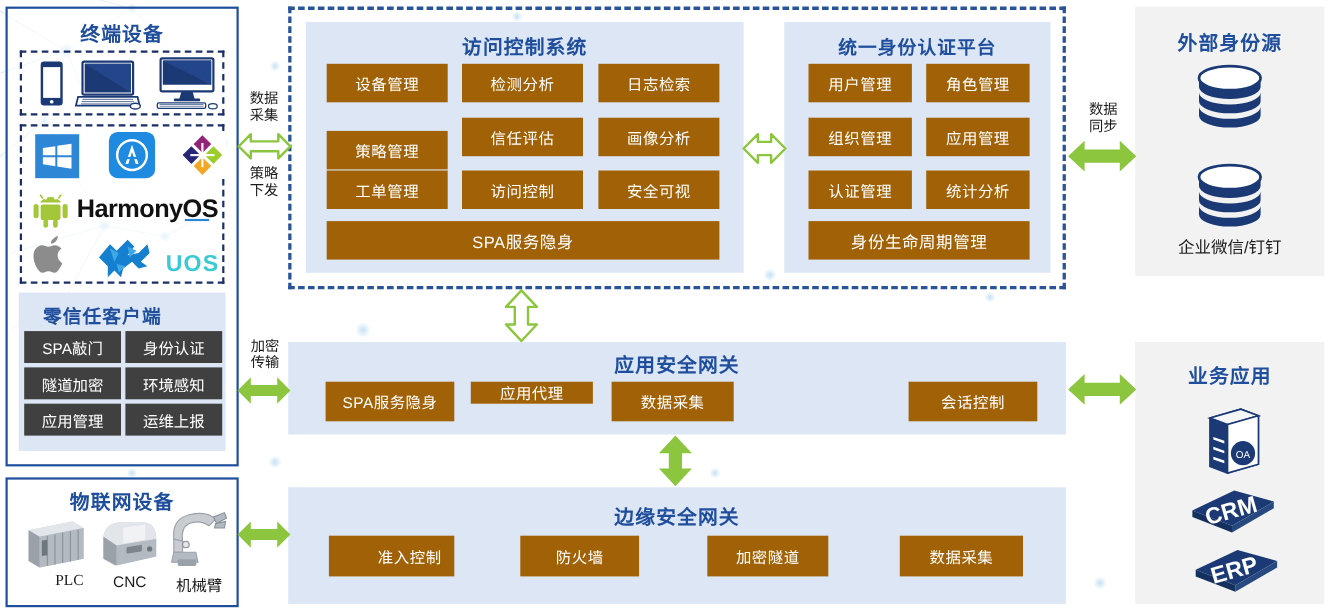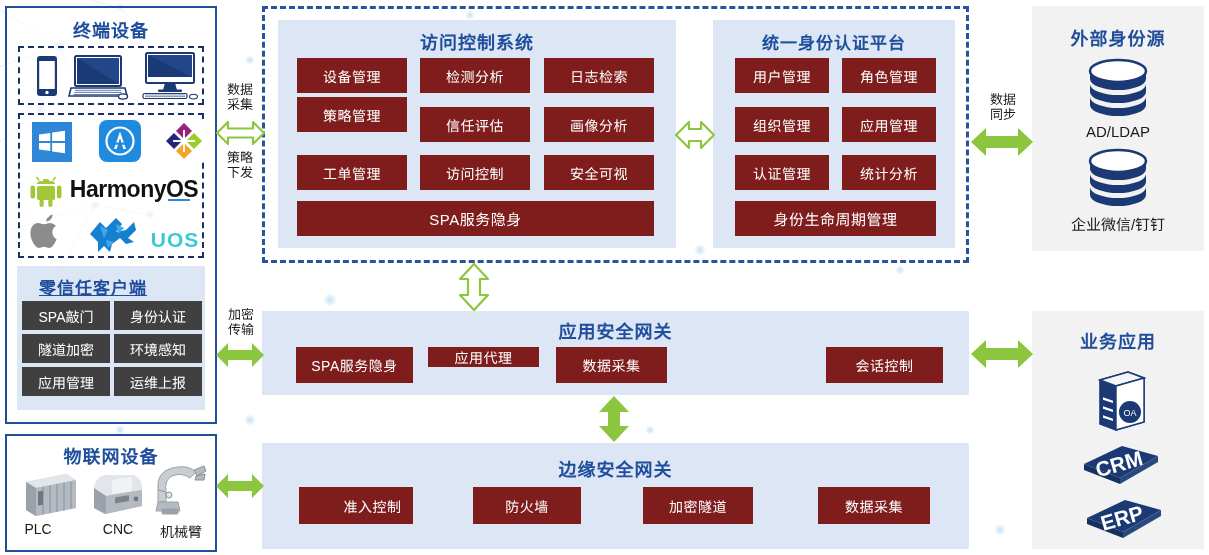--- a/index.html
+++ b/index.html
@@ -37,21 +37,21 @@
   
   .title-blue{
     color:#1F4E9C;font-weight:bold;text-align:center;
     letter-spacing:1px;white-space:nowrap;
   }
   .t18{font-size:18px;}
   .t17{font-size:17px;}
 
   
   .tile{
-    background:#7f1d1d;color:#ffffff;
+    background:#a16207;color:#ffffff;
     display:flex;align-items:center;justify-content:center;
     font-size:14px;letter-spacing:.5px;white-space:nowrap;
   }
   .tile-teal{
     background:#404040;color:#ffffff;
     display:flex;align-items:center;justify-content:center;
     font-size:14px;white-space:nowrap;
   }
 
   .lbl-dark{color:#1a1a1a;font-size:14px;text-align:center;white-space:nowrap;}
@@ -217,21 +217,21 @@
       <path d="M30 12 L38 16 L32 22 Z"></path>
       <path d="M20 28 L28 30 L22 36 Z"></path>
     </g>
   </svg>
 
   <div class="abs" style="left:146px;top:221px;width:58px;height:24px;display:flex;align-items:center;justify-content:center;">
     <span style="font-size:21px;font-weight:600;color:#3BC9D6;letter-spacing:1px;margin-top:13px;">UOS</span>
   </div>
 
   <div class="abs panel-lightblue" style="left:17px;top:266px;width:188px;height:144px;"></div>
-  <div class="abs title-blue t17" style="left:17px;top:274px;width:152px;text-decoration:underline;">零信任客户端</div>
+  <div class="abs title-blue t17" style="left:17px;top:274px;width:152px;">零信任客户端</div>
 
   <div class="abs tile-teal" style="left:22px;top:301px;width:88px;height:29px;">SPA敲门</div>
   <div class="abs tile-teal" style="left:114px;top:301px;width:88px;height:29px;">身份认证</div>
   <div class="abs tile-teal" style="left:22px;top:334px;width:88px;height:29px;">隧道加密</div>
   <div class="abs tile-teal" style="left:114px;top:334px;width:88px;height:29px;">环境感知</div>
   <div class="abs tile-teal" style="left:22px;top:367px;width:88px;height:29px;">应用管理</div>
   <div class="abs tile-teal" style="left:114px;top:367px;width:88px;height:29px;">运维上报</div>
 
   <div class="abs panel-solid" style="left:5px;top:434px;width:212px;height:118px;background:rgba(255,255,255,0.55);"></div>
   <div class="abs title-blue t18" style="left:5px;top:442px;width:212px;">物联网设备</div>
@@ -241,21 +241,21 @@
       <path d="M6 14 L46 6 L56 12 L56 40 L16 48 L6 42 Z" fill="#C9CDD2"></path>
       <path d="M6 14 L46 6 L56 12 L16 20 Z" fill="#E2E5E9"></path>
       <path d="M16 20 L56 12 L56 40 L16 48 Z" fill="#B4BAC1"></path>
       <path d="M6 14 L16 20 L16 48 L6 42 Z" fill="#9AA1A9"></path>
       <g stroke="#8A9097" stroke-width="1">
         <path d="M23 19.2 L23 46.6 M30 17.8 L30 45.2 M37 16.4 L37 43.8 M44 15 L44 42.4 M51 13.6 L51 41"></path>
       </g>
       <rect x="18" y="26" width="5" height="14" fill="#6E767E" transform="skewY(-8)"></rect>
     </g>
   </svg>
-  <div class="abs lbl-dark" style="left:5px;top:521px;width:66px;">PLC</div>
+  <div class="abs lbl-dark" style="left:30px;top:521px;width:66px;font-family:Liberation Serif, serif;">PLC</div>
 
   <svg class="abs" style="left:86px;top:468px;" width="64" height="50" viewBox="0 0 64 50">
     <g>
       <path d="M8 20 Q10 8 22 7 L46 7 Q56 9 56 22 L56 38 L18 46 L8 40 Z" fill="#C9CDD2"></path>
       <path d="M8 20 Q10 8 22 7 L46 7 Q56 9 56 22 L20 28 Z" fill="#E2E5E9"></path>
       <path d="M20 28 L56 22 L56 38 L20 46 Z" fill="#B4BAC1"></path>
       <path d="M8 20 L20 28 L20 46 L8 40 Z" fill="#9AA1A9"></path>
       <rect x="26" y="16" width="20" height="14" rx="1.5" fill="#F0F2F4" transform="skewY(-9)"></rect>
       <rect x="29" y="34" width="14" height="6" rx="1" fill="#7D848B" transform="skewY(-9)"></rect>
       <circle cx="50" cy="31" r="2.4" fill="#6E767E"></circle>
@@ -280,21 +280,21 @@
 
   <div class="abs panel-dashed-navy" style="left:262px;top:6px;width:707px;height:257px;"></div>
 
   <div class="abs panel-lightblue" style="left:278px;top:20px;width:398px;height:228px;"></div>
   <div class="abs title-blue t18" style="left:278px;top:28px;width:398px;">访问控制系统</div>
 
   <div class="abs tile" style="left:297px;top:58px;width:110px;height:35px;">设备管理</div>
   <div class="abs tile" style="left:420px;top:58px;width:110px;height:35px;text-align:right;">检测分析</div>
   <div class="abs tile" style="left:544px;top:58px;width:110px;height:35px;">日志检索</div>
 
-  <div class="abs tile" style="left:297px;top:97px;width:110px;height:35px;">策略管理</div>
+  <div class="abs tile" style="left:297px;top:119px;width:110px;height:35px;">策略管理</div>
   <div class="abs tile" style="left:420px;top:107px;width:110px;height:35px;">信任评估</div>
   <div class="abs tile" style="left:544px;top:107px;width:110px;height:35px;">画像分析</div>
 
   <div class="abs tile" style="left:297px;top:155px;width:110px;height:35px;">工单管理</div>
   <div class="abs tile" style="left:420px;top:155px;width:110px;height:35px;">访问控制</div>
   <div class="abs tile" style="left:544px;top:155px;width:110px;height:35px;">安全可视</div>
 
   <div class="abs tile" style="left:297px;top:201px;width:357px;height:35px;font-size:15px;">SPA服务隐身</div>
 
   <div class="abs panel-lightblue" style="left:713px;top:20px;width:242px;height:228px;"></div>
@@ -315,21 +315,20 @@
   <div class="abs title-blue t18" style="left:1032px;top:24px;width:172px;">外部身份源</div>
 
   <svg class="abs" style="left:1085px;top:58px;" width="66" height="62" viewBox="0 0 66 62">
     <g fill="#1B3A75">
       <ellipse cx="33" cy="13" rx="28" ry="11" fill="#ffffff" stroke="#1B3A75" stroke-width="2.5"></ellipse>
       <path d="M5 13 v8 a28 11 0 0 0 56 0 v-8 a28 11 0 0 1 -56 0 z"></path>
       <path d="M5 26 v8 a28 11 0 0 0 56 0 v-8 a28 11 0 0 1 -56 0 z"></path>
       <path d="M5 39 v8 a28 11 0 0 0 56 0 v-8 a28 11 0 0 1 -56 0 z"></path>
     </g>
   </svg>
-  <div class="abs lbl-dark" style="left:1032px;top:123px;width:172px;font-size:15px;">AD/LDAP</div>
 
   <svg class="abs" style="left:1085px;top:148px;" width="66" height="62" viewBox="0 0 66 62">
     <g fill="#1B3A75">
       <ellipse cx="33" cy="13" rx="28" ry="11" fill="#ffffff" stroke="#1B3A75" stroke-width="2.5"></ellipse>
       <path d="M5 13 v8 a28 11 0 0 0 56 0 v-8 a28 11 0 0 1 -56 0 z"></path>
       <path d="M5 26 v8 a28 11 0 0 0 56 0 v-8 a28 11 0 0 1 -56 0 z"></path>
       <path d="M5 39 v8 a28 11 0 0 0 56 0 v-8 a28 11 0 0 1 -56 0 z"></path>
     </g>
   </svg>
   <div class="abs lbl-dark" style="left:1032px;top:213px;width:172px;font-size:15px;">企业微信/钉钉</div>

